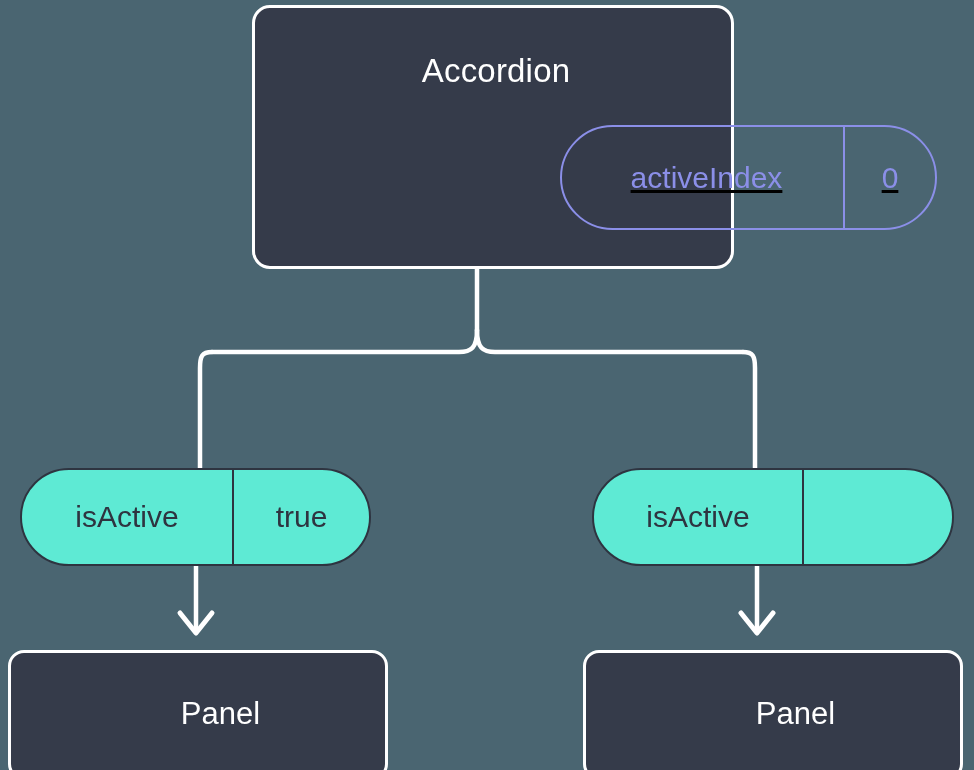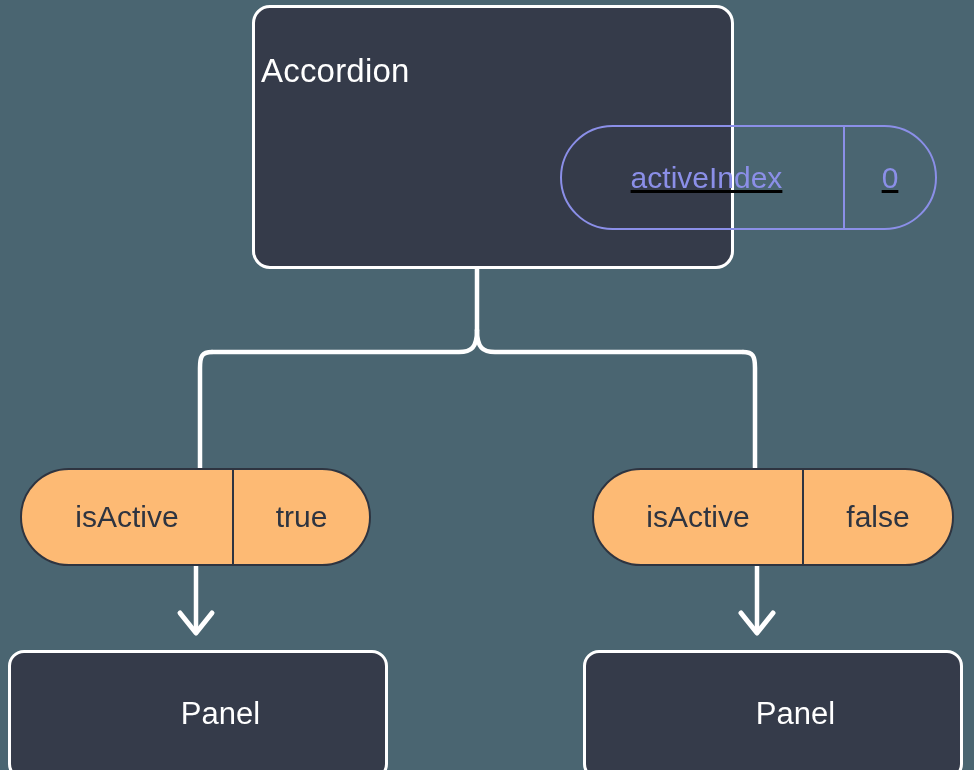--- a/index.html
+++ b/index.html
@@ -41,21 +41,21 @@
     left: 252px;
     top: 5px;
     width: 482px;
     height: 264px;
   }
   .node-title {
     position: absolute;
     left: 0;
     right: 0;
     top: 46px;
-    text-align: left;
+    text-align: center;
     color: #ffffff;
     font-size: 33px;
     font-weight: 400;
     letter-spacing: 0.2px;
     line-height: 1;
     padding-left: 6px;
   }
 
   
   .pill-outline {
@@ -97,21 +97,21 @@
   .pill-outline .pill-val {
     flex: 1 1 auto;
   }
 
   
   .pill-filled {
     position: absolute;
     box-sizing: border-box;
     display: flex;
     align-items: stretch;
-    background: #fdba74;
+    background: #5eead4;
     border: 2px solid #2e3440;
     border-radius: 999px;
     overflow: hidden;
   }
   #is-active-pill-left {
     left: 20px;
     top: 468px;
     width: 351px;
     height: 98px;
   }
@@ -208,21 +208,20 @@
 
   <div class="pill-filled" id="is-active-pill-left">
     <div class="pill-key">isActive</div>
     <div class="pill-divider"></div>
     <div class="pill-val">true</div>
   </div>
 
   <div class="pill-filled" id="is-active-pill-right">
     <div class="pill-key">isActive</div>
     <div class="pill-divider"></div>
-    <div class="pill-val">false</div>
   </div>
 
   <div class="node-box" id="panel-node-left">
     <div class="panel-title">Panel</div>
   </div>
 
   <div class="node-box" id="panel-node-right">
     <div class="panel-title">Panel</div>
   </div>
 

